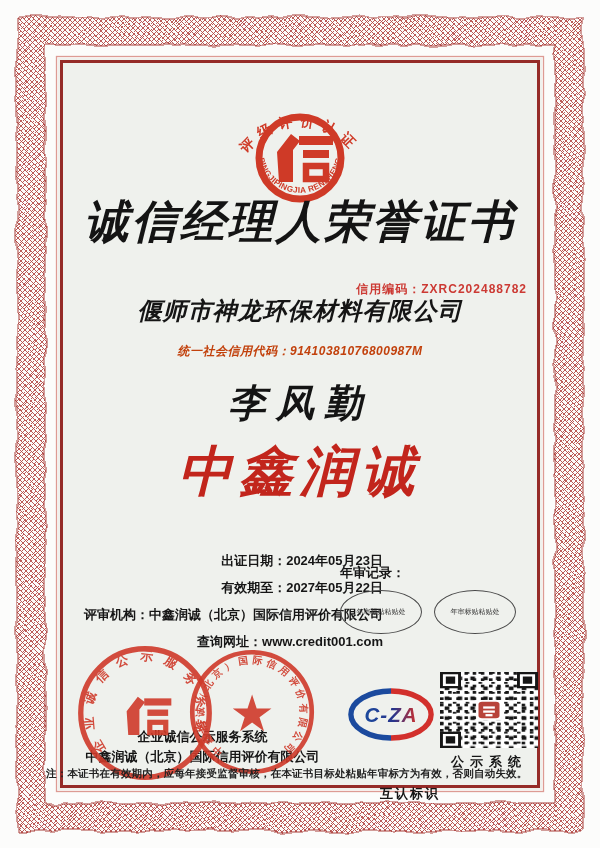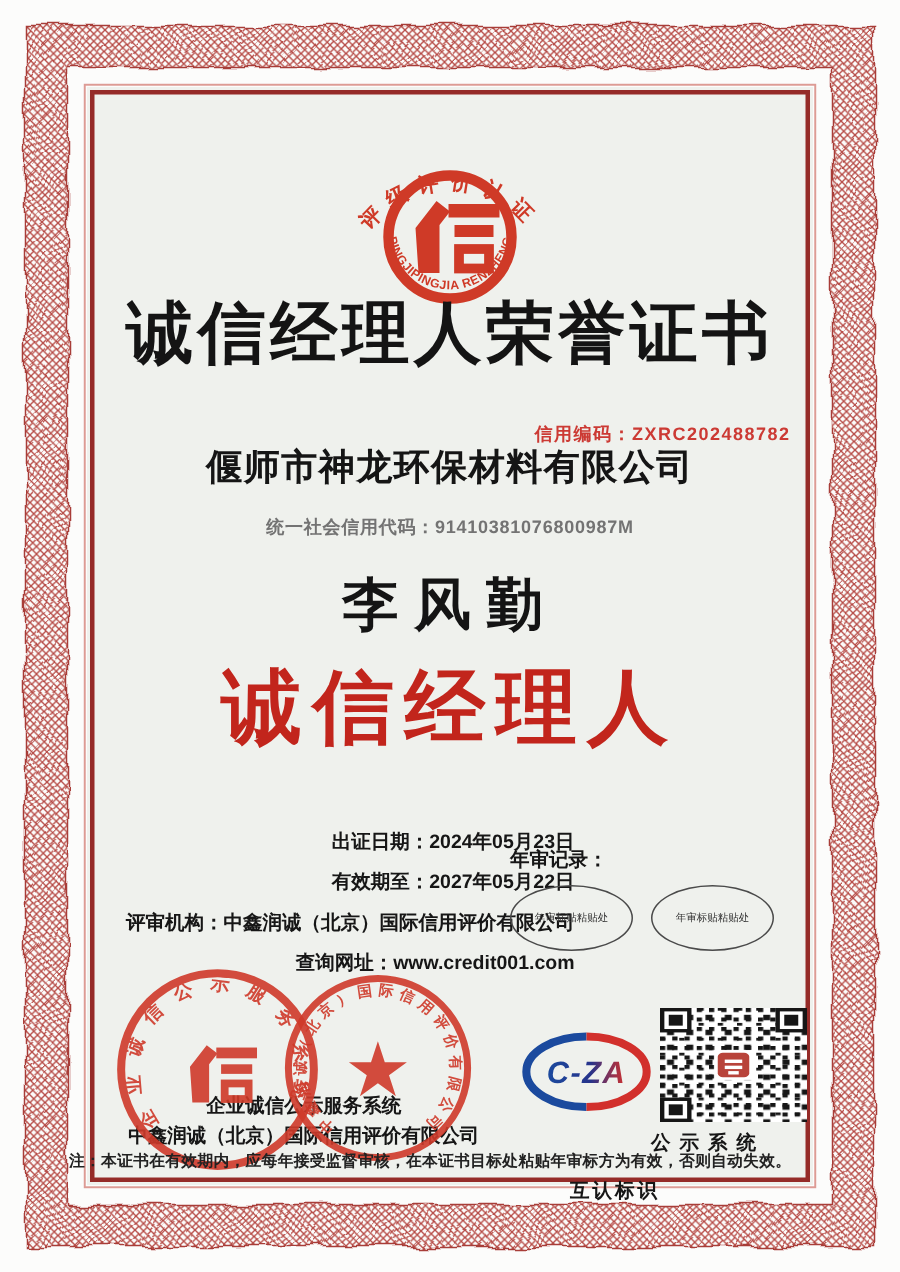--- a/index.html
+++ b/index.html
@@ -1,39 +1,39 @@
 <!DOCTYPE html>
 <html><head>
 <meta charset="utf-8">
 <style>
   html,body{margin:0;padding:0;background:#e8e8e8;}
   .paper{position:relative;width:600px;height:848px;background:#fbfbfa;overflow:hidden;
          font-family:"Liberation Sans", sans-serif;}
   .frame-svg{position:absolute;left:0;top:0;}
   .abs{position:absolute;}
-  .ctr{text-align:center;left:62px;width:476px;}
+  .ctr{text-align:center;left:62px;width:476px;font-style:italic;}
   .title-cn{top:192px;font-size:45px;font-weight:900;letter-spacing:3px;color:#141414;}
   .title-en{top:251px;font-size:13.5px;font-weight:700;letter-spacing:2.6px;color:#1c1c1c;}
   .credit-line{top:281px;right:73px;font-size:12px;font-weight:700;color:#cc3a34;letter-spacing:1px;}
   .company{top:295px;font-size:24px;font-weight:900;color:#151515;letter-spacing:1px;}
-  .uscc{top:343px;font-size:12px;font-weight:700;color:#737373;letter-spacing:.5px;}
+  .uscc{top:343px;font-size:12px;font-weight:700;color:#c2410c;letter-spacing:.5px;}
   .holder-name{top:378px;font-size:38px;font-weight:900;letter-spacing:10px;color:#141414;}
   .honor{top:436px;font-size:54px;font-weight:900;letter-spacing:7px;color:#c2251c;}
   .details{left:84px;top:547px;text-align:right;}
   .details .row{font-size:13px;line-height:27px;font-weight:700;color:#161616;white-space:nowrap;}
   .annual-label{left:340px;top:564px;font-size:13px;font-weight:700;color:#161616;}
   .sticker{width:80px;height:42px;border:1.5px solid #4a4a4a;border-radius:50%;
            display:flex;align-items:center;justify-content:center;
            font-size:7px;color:#333;background:transparent;}
   .stk1{left:340px;top:590px;} .stk2{left:434px;top:590px;}
   .seal-captions{left:55px;width:295px;top:727px;text-align:center;font-size:13px;
                  font-weight:700;color:#161616;line-height:20px;}
   .mutual-caption{left:340px;width:100px;top:785px;text-align:right;font-size:13px;
                   font-weight:700;letter-spacing:2px;color:#161616;}
-  .qr-caption{left:434px;width:110px;top:753px;font-size:13px;
+  .qr-caption{left:434px;width:110px;top:753px;text-align:center;font-size:13px;
               font-weight:700;letter-spacing:6px;color:#161616;}
   .note{left:46px;top:767px;width:566px;font-size:10.5px;font-weight:700;color:#222;
         letter-spacing:.2px;white-space:nowrap;}
   .seal{opacity:.9;}
 </style>
 </head>
 <body>
 
 <div class="paper">
 
@@ -82,21 +82,21 @@
   <div class="abs credit-line">
     <span>信用编码：</span><span>ZXRC202488782</span>
   </div>
 
   <div class="abs ctr company">偃师市神龙环保材料有限公司</div>
   <div class="abs ctr uscc">
     <span>统一社会信用代码：</span><span>91410381076800987M</span>
   </div>
 
   <div class="abs ctr holder-name">李风勤</div>
-  <div class="abs ctr honor">诚信经理人</div>
+  <div class="abs ctr honor">中鑫润诚</div>
 
   <div class="abs details">
     <div class="row"><span>出证日期：</span><span>2024年05月23日</span></div>
     <div class="row"><span>有效期至：</span><span>2027年05月22日</span></div>
     <div class="row"><span>评审机构：</span><span>中鑫润诚（北京）国际信用评价有限公司</span></div>
     <div class="row"><span>查询网址：</span><span>www.credit001.com</span></div>
   </div>
 
   <div class="abs annual-label">年审记录：</div>
   <div class="abs sticker stk1">年审标贴粘贴处</div>

